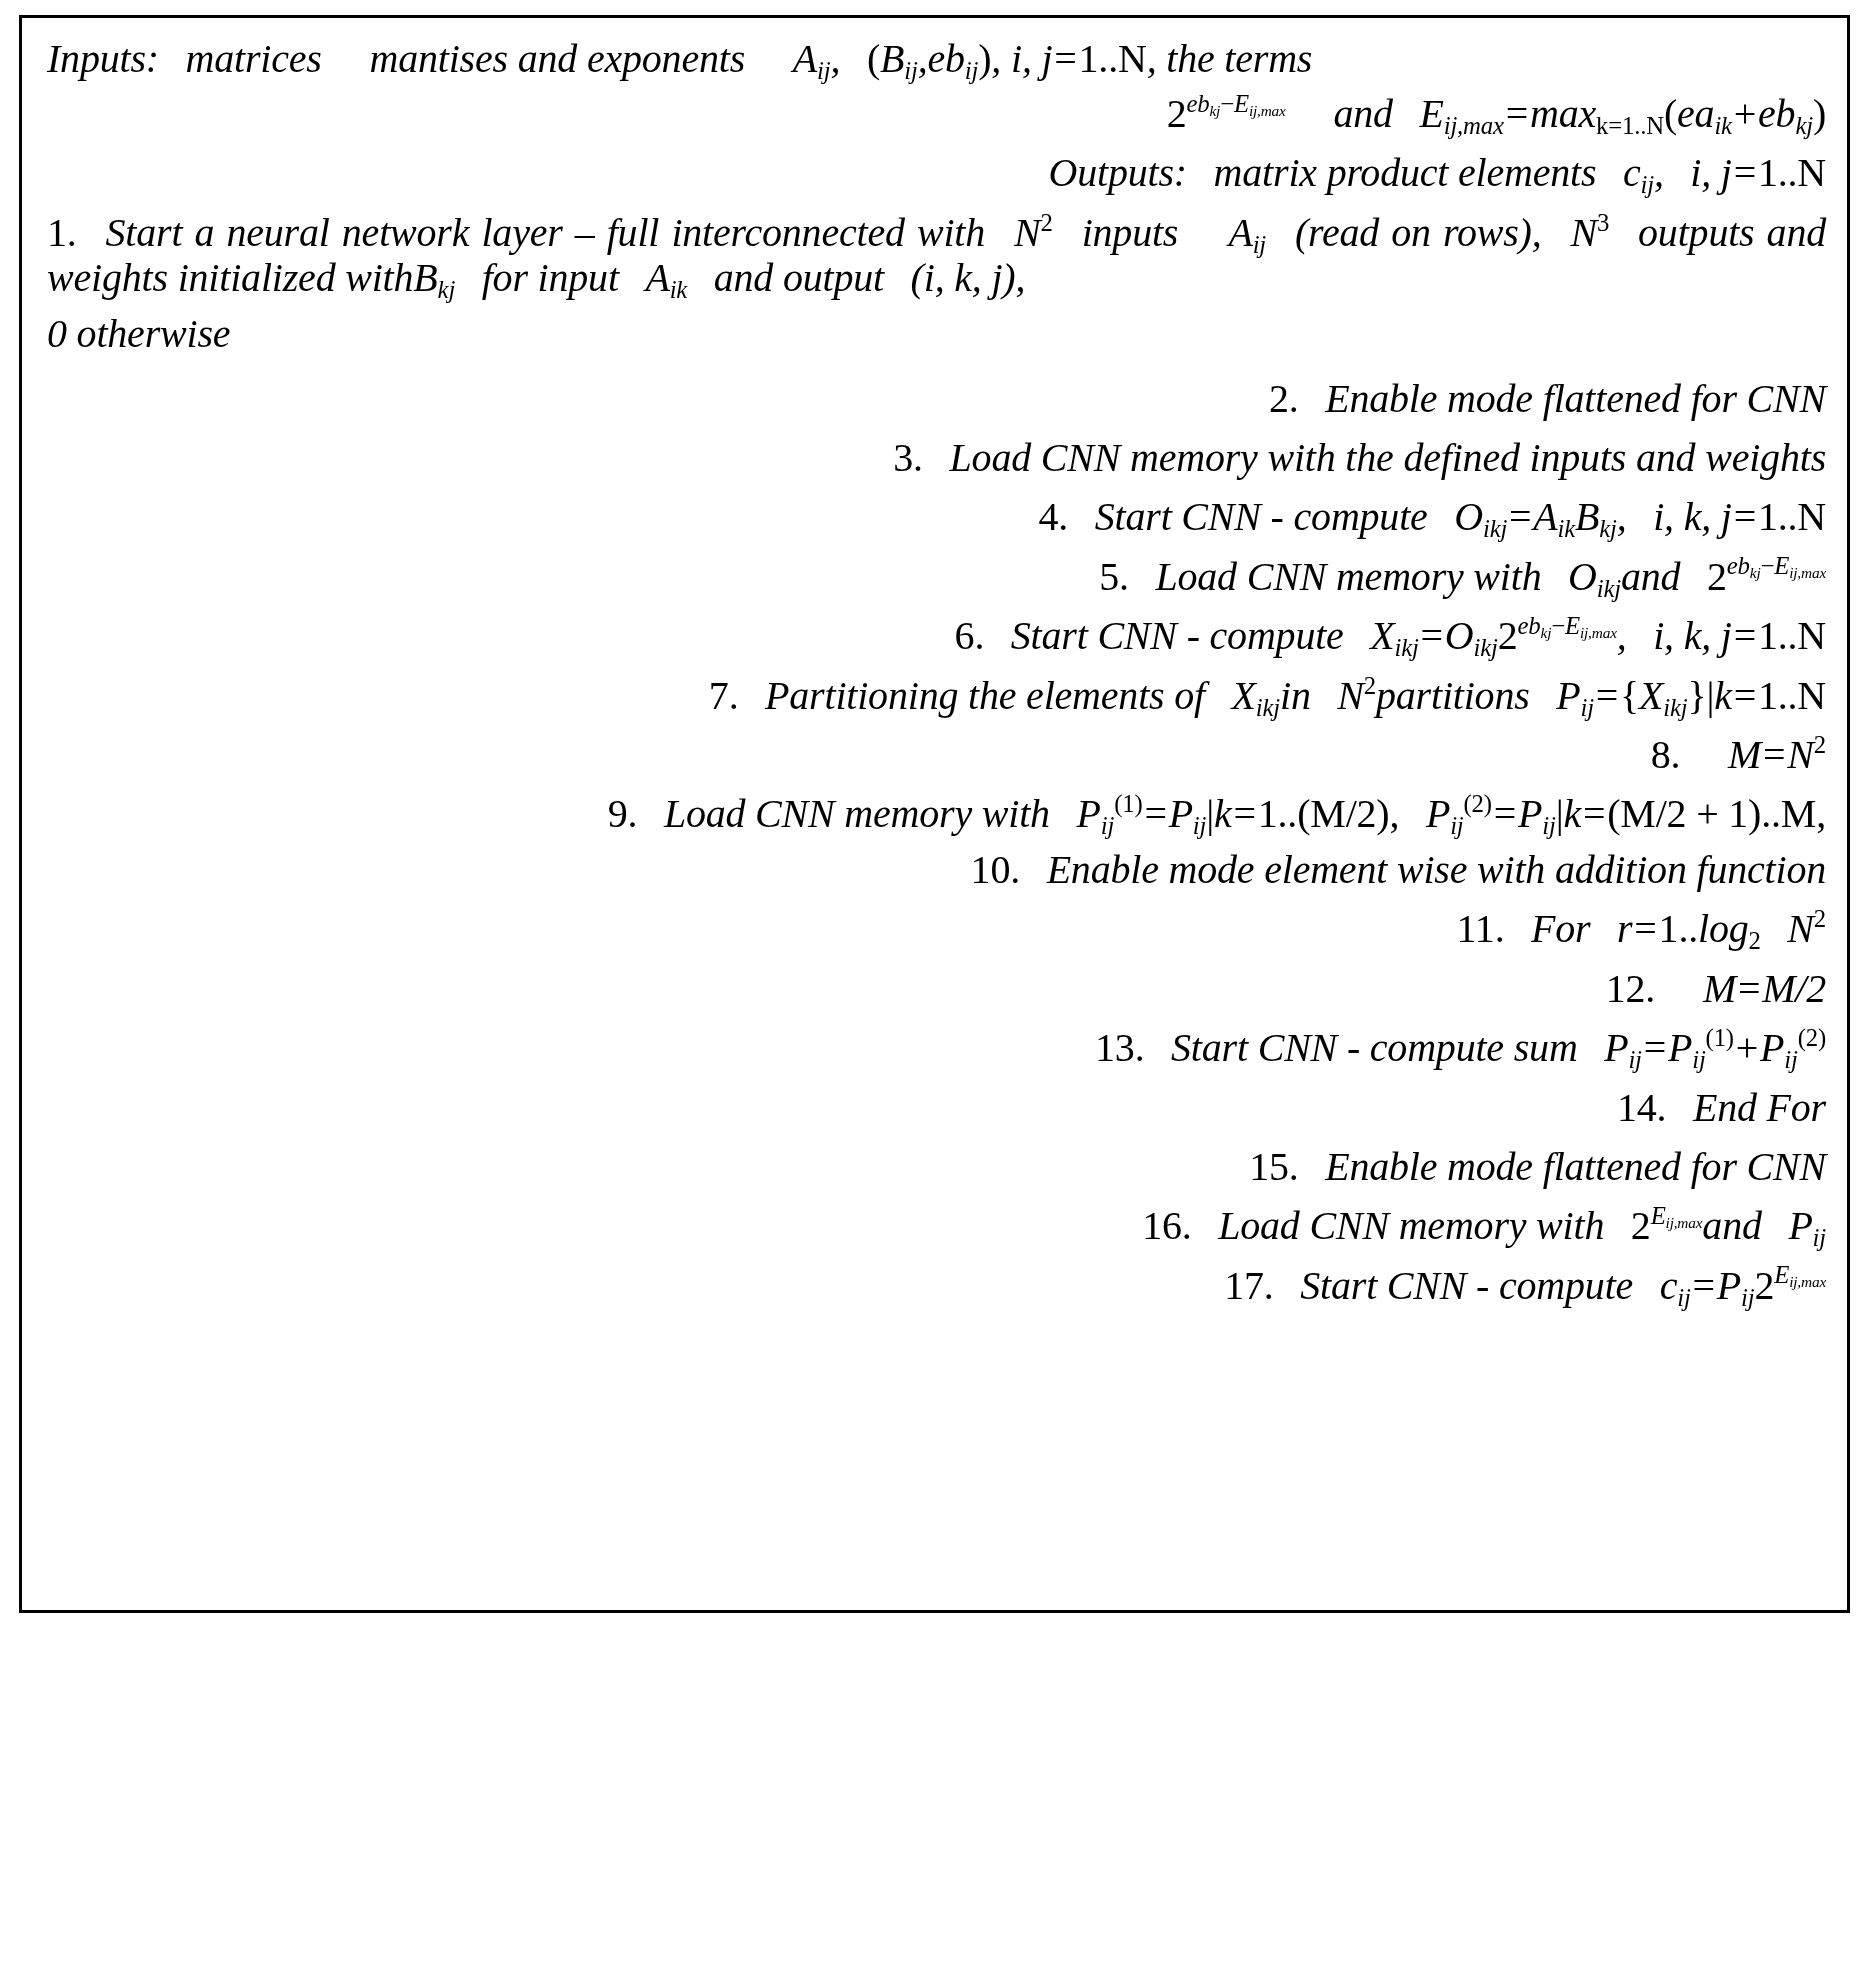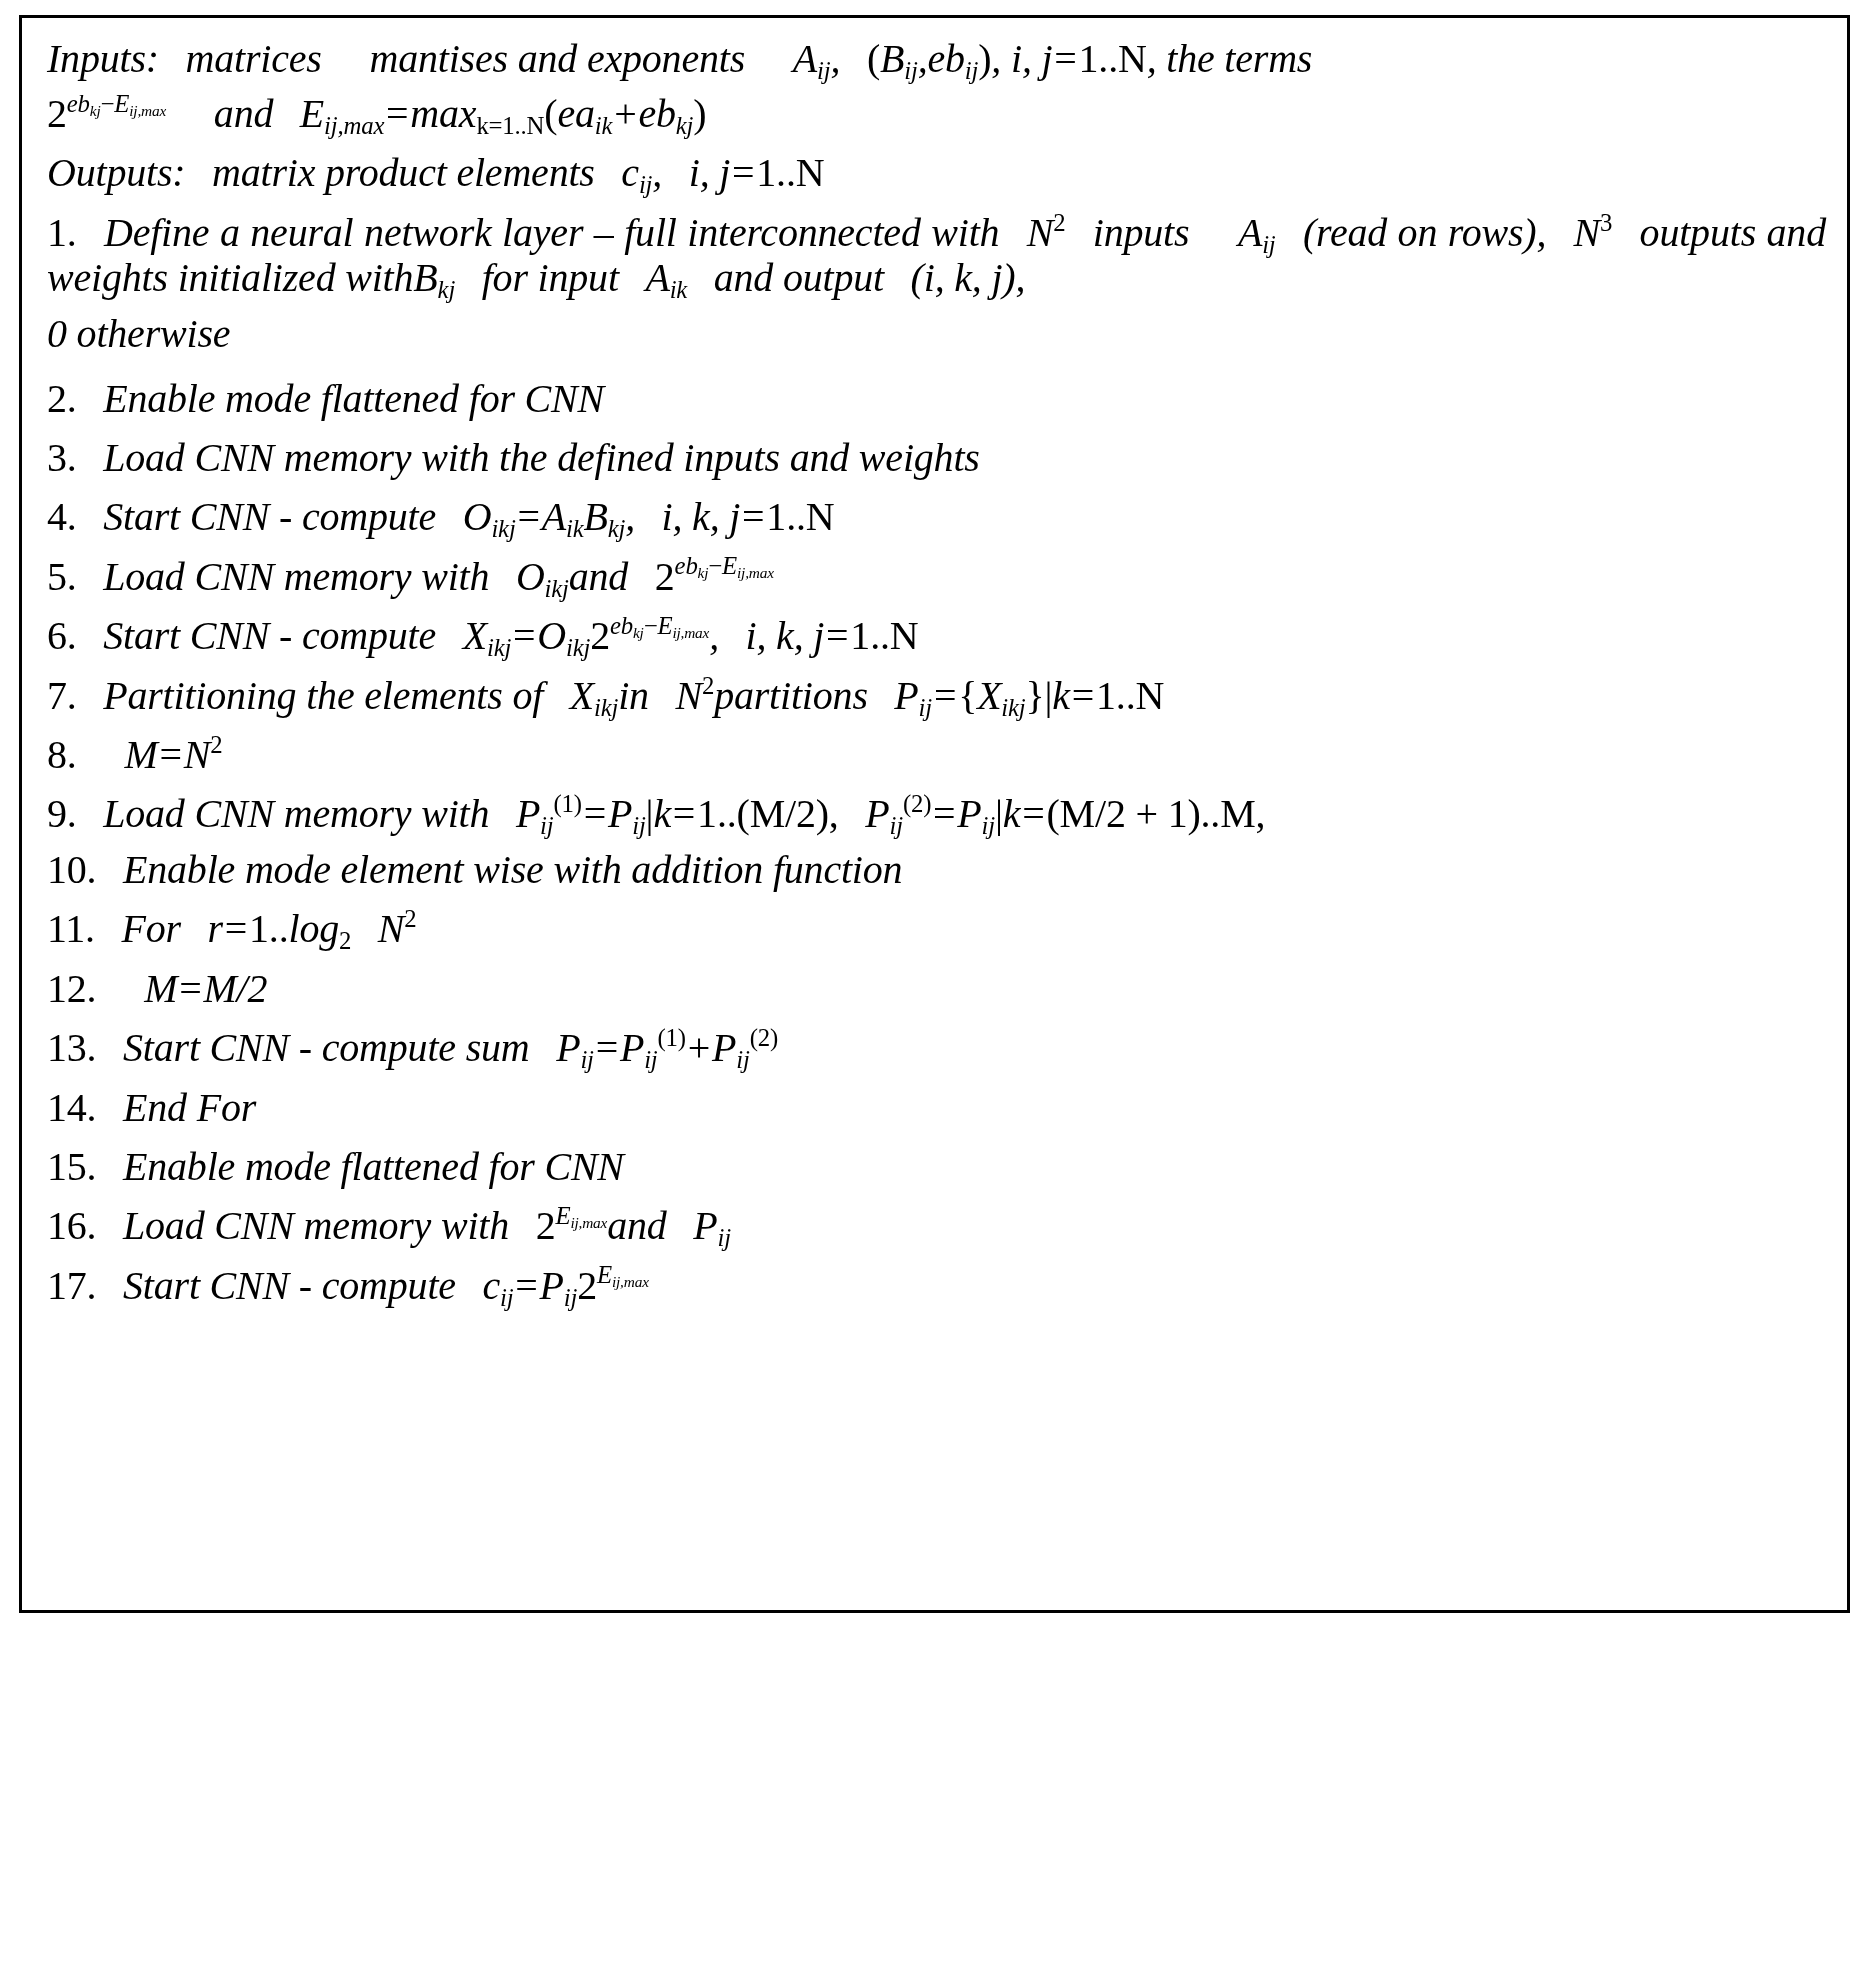--- a/index.html
+++ b/index.html
@@ -30,20 +30,21 @@
     font-style: italic;
     font-size: 40px;
     line-height: 1.14;
     color: #000000;
     letter-spacing: -0.2px;
   }
 
   .line {
     margin: 0 0 10px 0;
     white-space: normal;
+    text-align: right;
   }
 
   
   .line.justify {
     text-align: justify;
     text-align-last: left;
   }
 
   .line.center {
     text-align: left;
@@ -104,21 +105,21 @@
 
     <div class="line gap-sm">
       <span>Outputs:</span>
       <span class="sp"></span><span>matrix product elements</span>
       <span class="sp"></span><span class="mv">c</span><sub>ij</sub><span>,</span>
       <span class="sp"></span><span class="mv">i, j</span><span class="op">=</span><span class="mnum">1..N</span>
     </div>
 
     <div class="line justify">
       <span class="mnum">1.</span>
-      <span class="sp"></span><span>Define a neural network layer – full interconnected with</span>
+      <span class="sp"></span><span>Start a neural network layer – full interconnected with</span>
       <span class="sp"></span><span class="mv">N</span><sup class="upright">2</sup>
       <span class="sp"></span><span>inputs</span>
       <span class="sp2"></span><span class="mv">A</span><sub>ij</sub>
       <span class="sp"></span><span>(read on rows),</span>
       <span class="sp"></span><span class="mv">N</span><sup class="upright">3</sup>
       <span class="sp"></span><span>outputs and weights initialized with</span><span class="mv">B</span><sub>kj</sub>
       <span class="sp"></span><span>for input</span>
       <span class="sp"></span><span class="mv">A</span><sub>ik</sub>
       <span class="sp"></span><span>and output</span>
       <span class="sp"></span><span class="mv">(i, k, j),</span>

